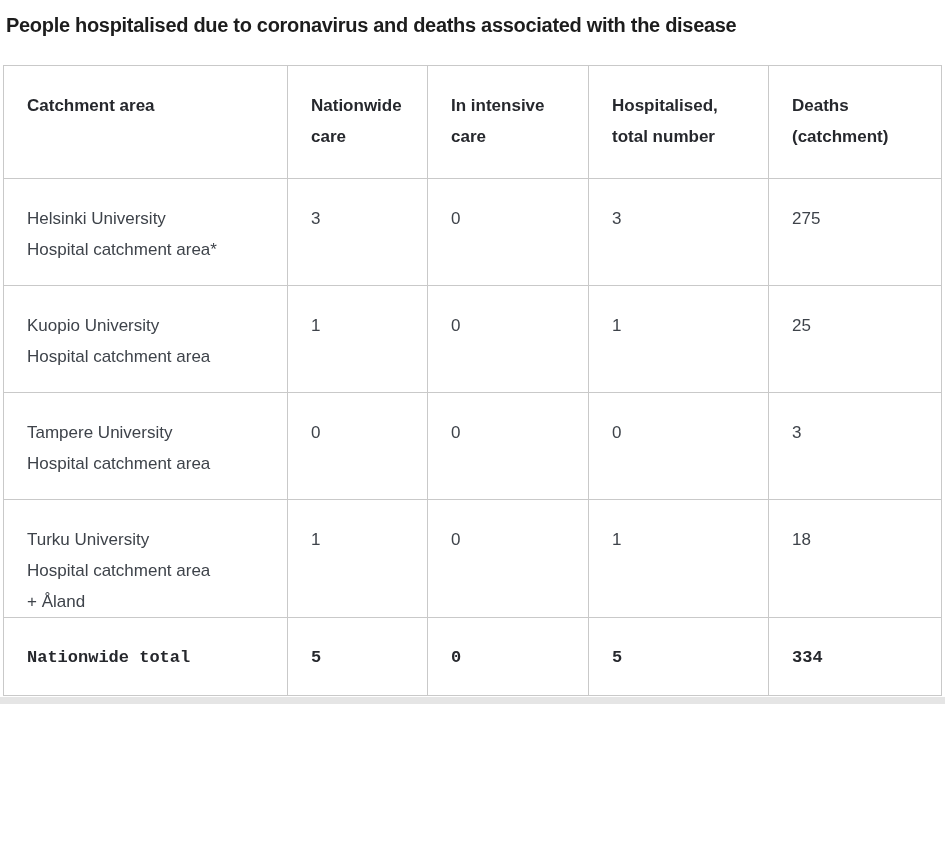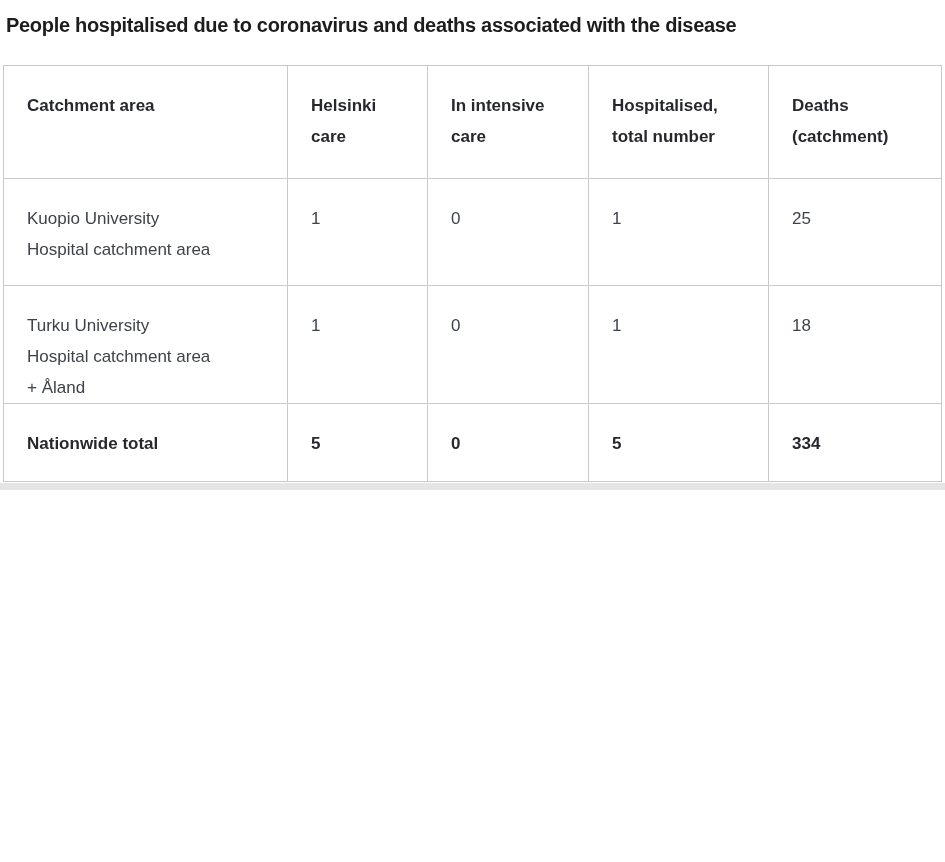--- a/index.html
+++ b/index.html
@@ -46,20 +46,21 @@
     font-weight: normal;
     color: #3e434a;
   }
   tr.header-row   { height: 113px; }
   tr.data-row     { height: 107px; }
   tr.data-row-tall{ height: 107px; }
   tr.total-row    { height: 78px; }
   tr.total-row td {
     font-weight: bold;
     color: #26282d;
+    font-family: Liberation Mono, monospace;
   }
   .bottom-strip {
     width: 945px;
     height: 7px;
     margin-top: 1px;
     background: #e5e5e5;
   }
 </style>
 </head>
 <body>
@@ -72,38 +73,54 @@
     <colgroup>
       <col style="width:284px">
       <col style="width:140px">
       <col style="width:161px">
       <col style="width:180px">
       <col style="width:173px">
     </colgroup>
     <thead>
       <tr class="header-row">
         <th>Catchment area</th>
-        <th>Helsinki
+        <th>Nationwide
 care</th>
         <th>In intensive
 care</th>
         <th>Hospitalised,
 total number</th>
         <th>Deaths
 (catchment)</th>
       </tr>
     </thead>
     <tbody>
       <tr class="data-row">
+        <td>Helsinki University
+Hospital catchment area*</td>
+        <td>3</td>
+        <td>0</td>
+        <td>3</td>
+        <td>275</td>
+      </tr>
+      <tr class="data-row">
         <td>Kuopio University
 Hospital catchment area</td>
         <td>1</td>
         <td>0</td>
         <td>1</td>
         <td>25</td>
+      </tr>
+      <tr class="data-row">
+        <td>Tampere University
+Hospital catchment area</td>
+        <td>0</td>
+        <td>0</td>
+        <td>0</td>
+        <td>3</td>
       </tr>
       <tr class="data-row-tall">
         <td>Turku University
 Hospital catchment area
 + Åland</td>
         <td>1</td>
         <td>0</td>
         <td>1</td>
         <td>18</td>
       </tr>

